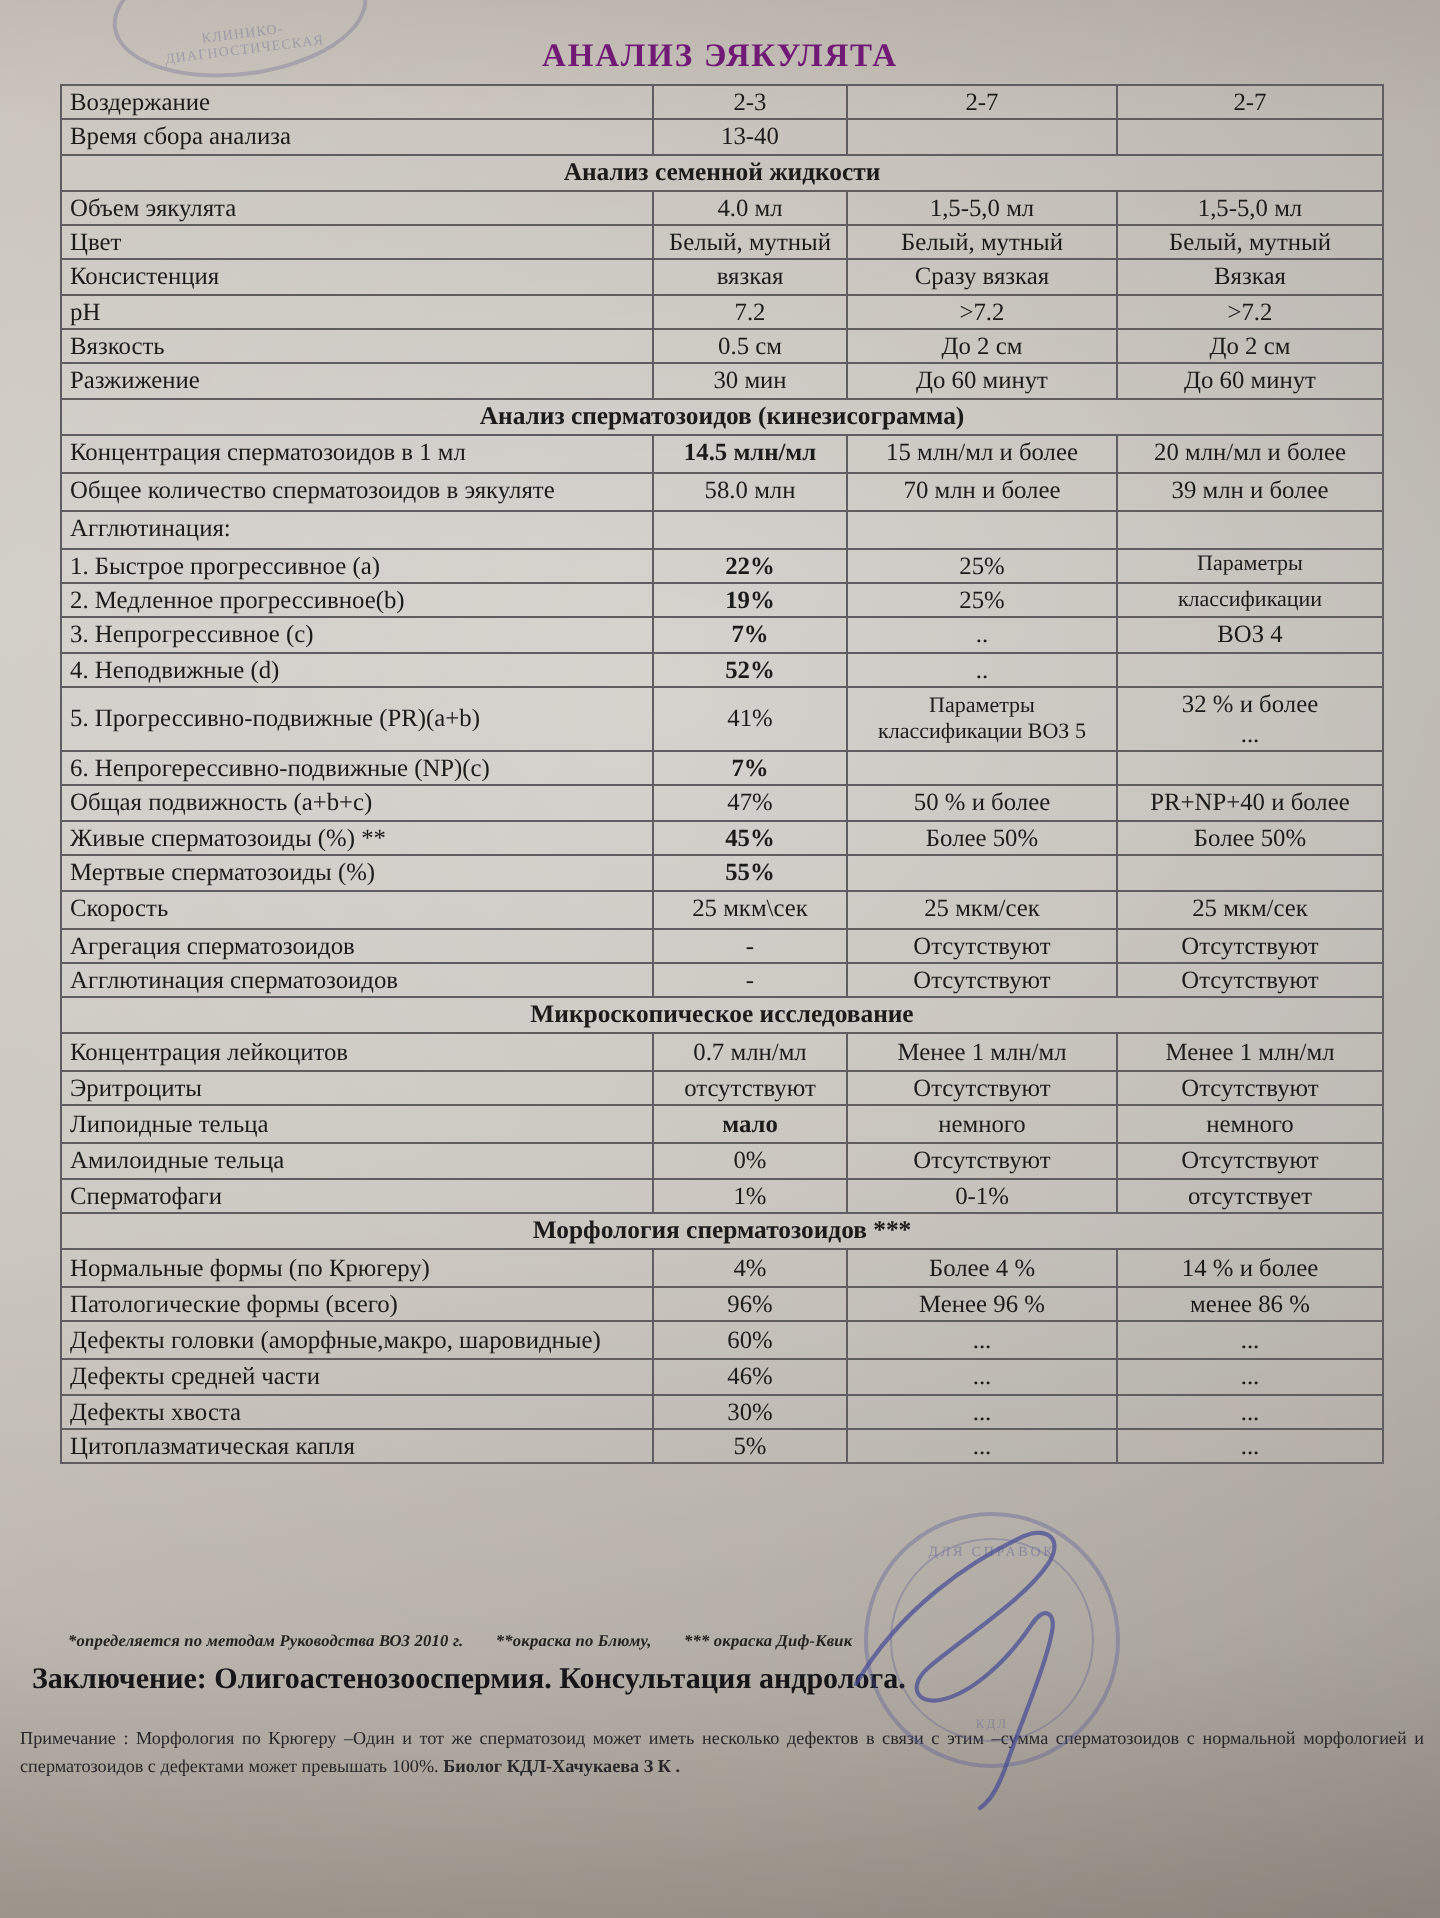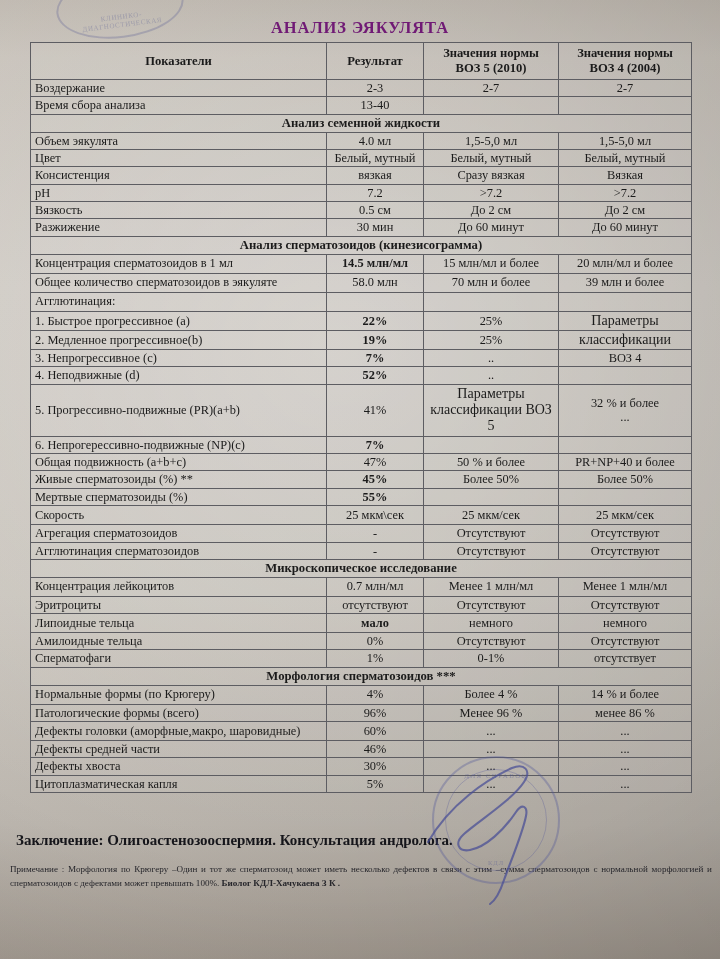--- a/index.html
+++ b/index.html
@@ -57,21 +57,21 @@
     text-align:center;font-weight:bold;font-size:12.7px;
     border-left:0;border-right:0;
     background:transparent;
     padding:2px 0 1px;
   }
   .lbl{text-align:left;padding-left:7px;}
   .val{text-align:center;}
   .b{font-weight:bold;}
   .num{padding-left:30px;}
   .num2{padding-left:52px;margin-top:20px;}
-  .sm{font-size:14px;}
+  .sm{font-size:11px;}
   .r{height:17px;}
   .r2{height:19px;}
 
   .footnote{
     position:absolute;left:34px;top:816px;width:650px;
     font-size:8.3px;font-style:italic;font-weight:bold;
     color:#222;letter-spacing:.1px;
   }
   .footnote span{margin-right:14px;}
   .conclusion{
@@ -134,26 +134,20 @@
   <h1 id="doc-title">АНАЛИЗ ЭЯКУЛЯТА</h1>
 
   <table class="sheet">
     <colgroup>
         <col class="c1">
         <col class="c2">
         <col class="c3">
         <col class="c4">
       </colgroup>
     <tbody id="tbody">
-        <tr class="hdr">
-          <td>Показатели</td>
-          <td>Результат</td>
-          <td>Значения нормы<br>ВОЗ 5 (2010)</td>
-          <td>Значения нормы<br>ВОЗ 4 (2004)</td>
-        </tr>
         <tr class="r">
           <td class="lbl">Воздержание</td>
           <td class="val">2-3</td>
           <td class="val">2-7</td>
           <td class="val">2-7</td>
         </tr>
         <tr class="r">
           <td class="lbl">Время сбора анализа</td>
           <td class="val">13-40</td>
           <td class="val"></td>
@@ -359,20 +353,25 @@
         </tr>
         <tr class="r">
           <td class="lbl">Цитоплазматическая капля</td>
           <td class="val">5%</td>
           <td class="val">...</td>
           <td class="val">...</td>
         </tr>
       </tbody>
   </table>
 
+  <div class="footnote">
+    <span>*определяется по методам Руководства ВОЗ 2010 г.</span>
+    <span>**окраска по Блюму,</span>
+    <span>*** окраска Диф-Квик</span>
+  </div>
 
   <div class="conclusion">
     <span>Заключение:</span>
     <span class="cval">Олигоастенозооспермия. Консультация андролога.</span>
   </div>
 
   <div class="note">
     <span>Примечание :</span>
     <span>Морфология по Крюгеру –Один и тот же  сперматозоид может  иметь  несколько  дефектов  в связи с этим –сумма сперматозоидов  с нормальной  морфологией  и сперматозоидов с дефектами может превышать 100%.</span>
     <b>Биолог</b>

